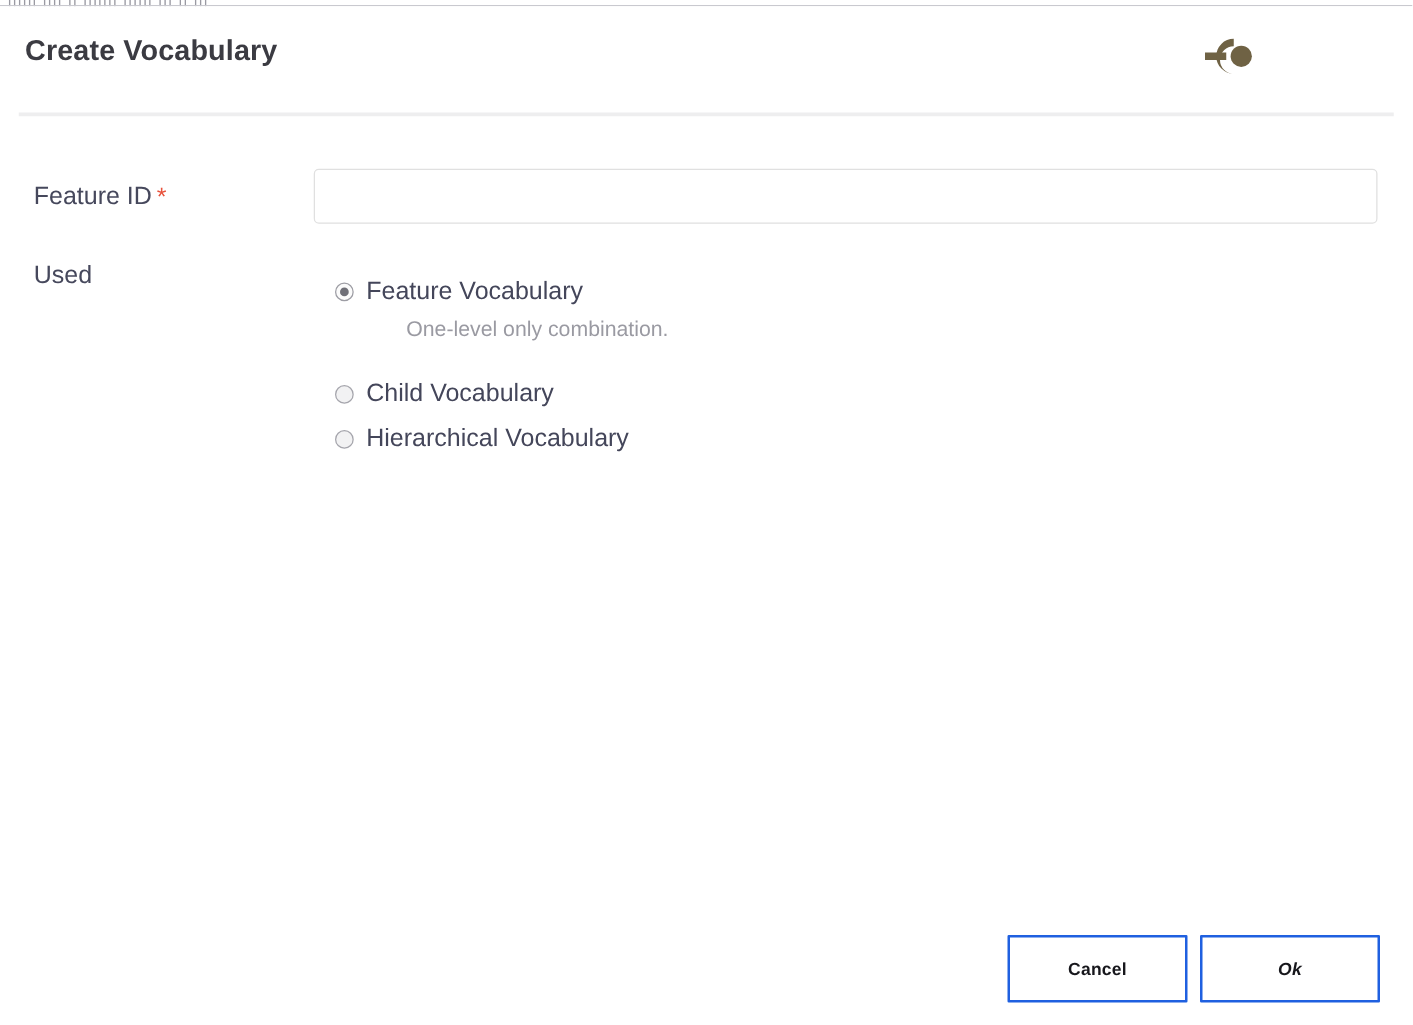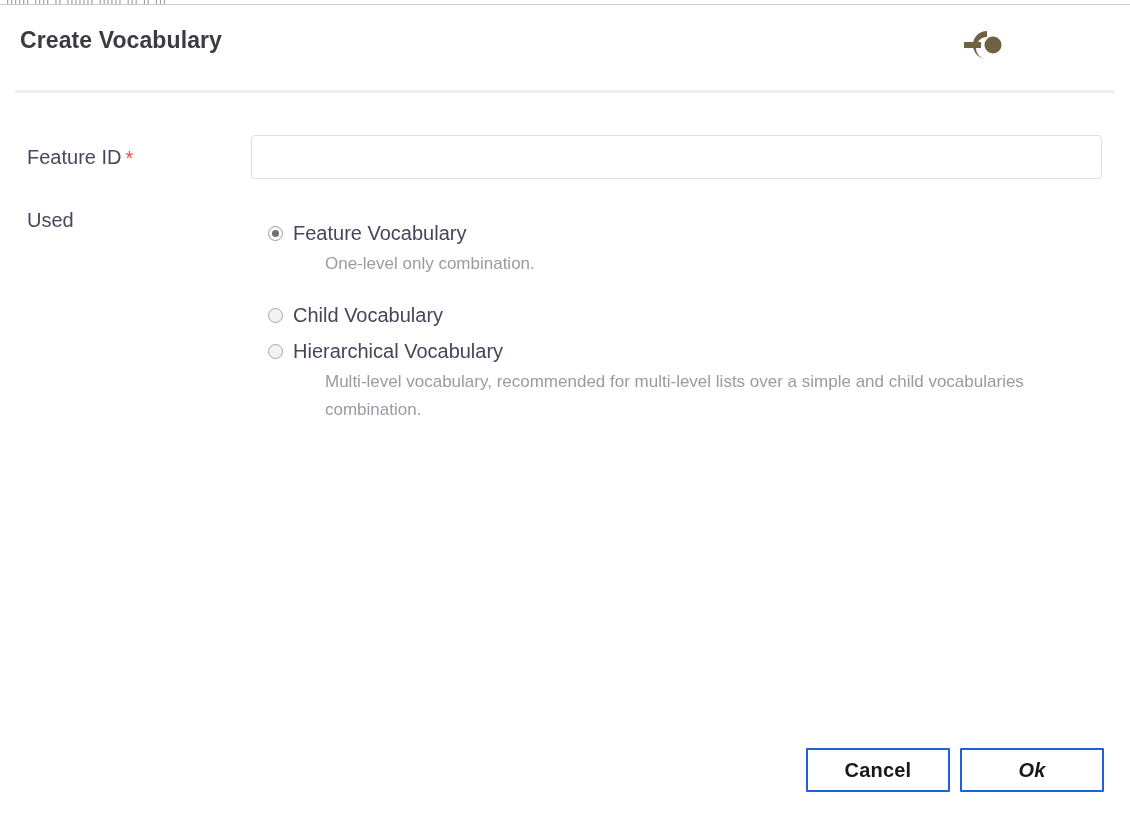--- a/index.html
+++ b/index.html
@@ -186,27 +186,27 @@
     margin-left: 57px;
     margin-top: 4px;
     font-size: 17px;
     color: #9a9aa2;
     line-height: 28px;
     max-width: 745px;
   }
   .btn {
     position: absolute;
     top: 748px;
-    height: 44px;
+    height: 54px;
     box-sizing: border-box;
     border: 2px solid #1f60e0;
     background: #ffffff;
     color: #17171c;
     font-family: "Liberation Sans", sans-serif;
-    font-size: 20px;
+    font-size: 14px;
     font-weight: bold;
     cursor: pointer;
     border-radius: 1px;
     letter-spacing: 0.2px;
   }
   .btn-cancel {
     left: 806px;
     width: 144px;
   }
   .btn-ok {
@@ -266,21 +266,20 @@
             <span class="radio-mark"></span>
             <span class="radio-label">Child Vocabulary</span>
           </div>
         </div>
 
         <div class="radio-option" style="margin-top:10px;">
           <div class="radio-line">
             <span class="radio-mark"></span>
             <span class="radio-label">Hierarchical Vocabulary</span>
           </div>
-          <div class="radio-desc">Multi-level vocabulary, recommended for multi-level lists over a simple and child vocabularies combination.</div>
         </div>
 
       </div>
     </div>
 
   </div>
 
   <div>
     <button class="btn btn-cancel">Cancel</button>
     <button class="btn btn-ok">Ok</button>

